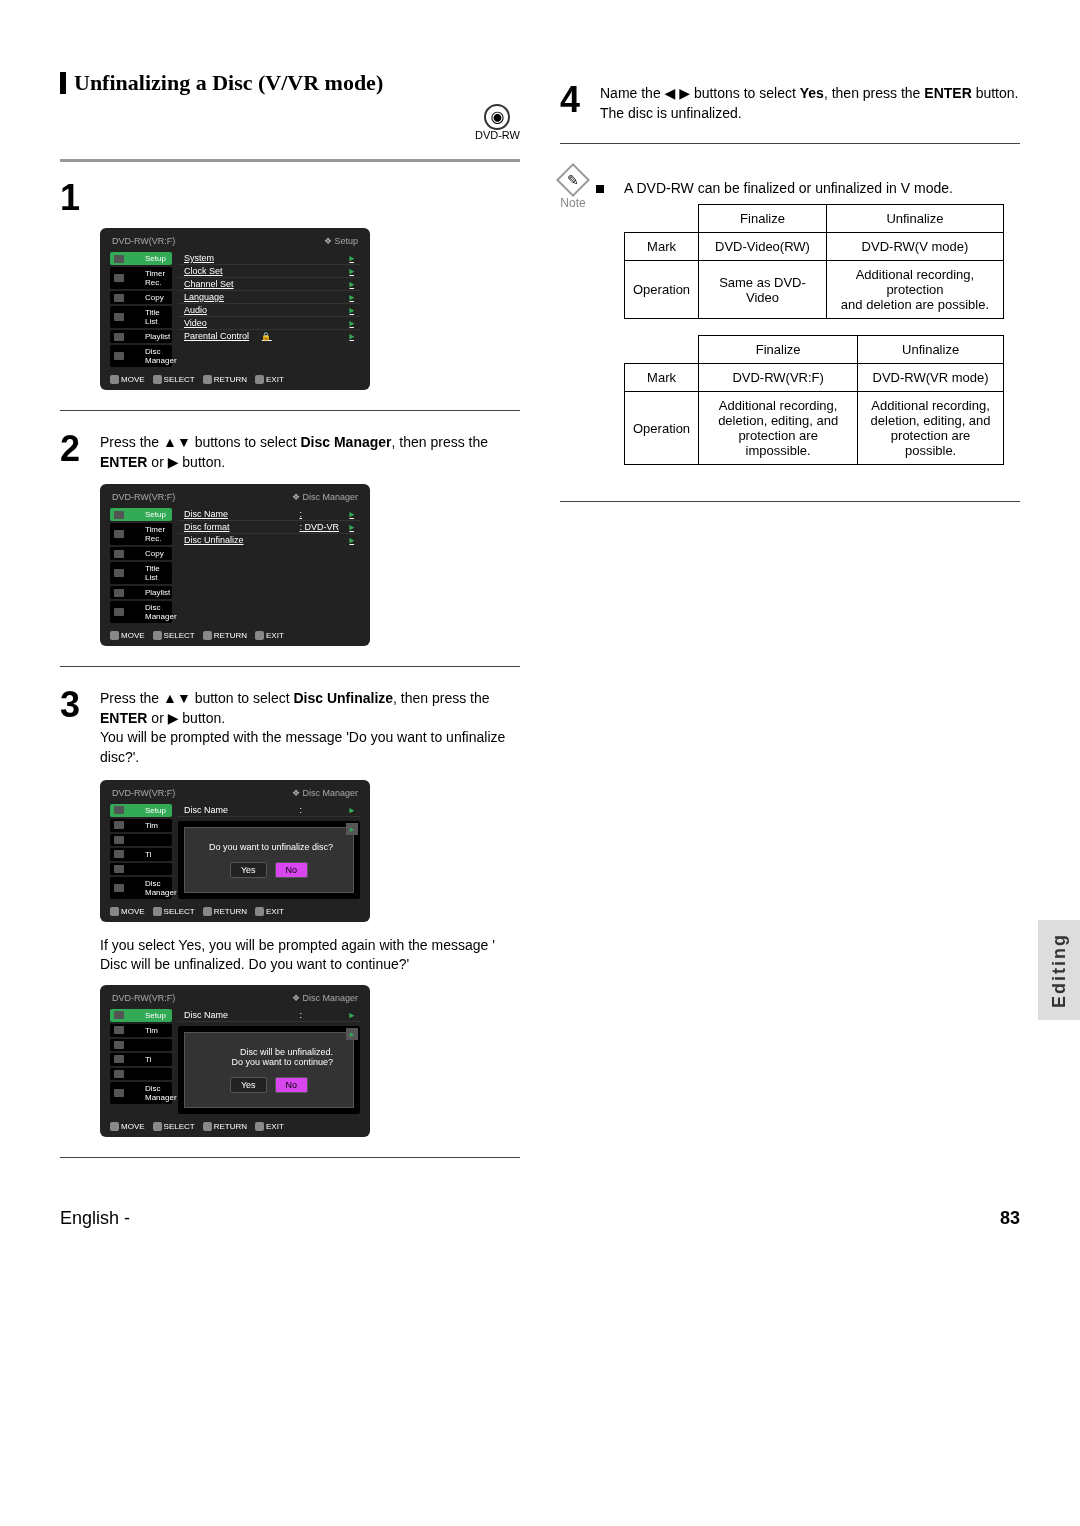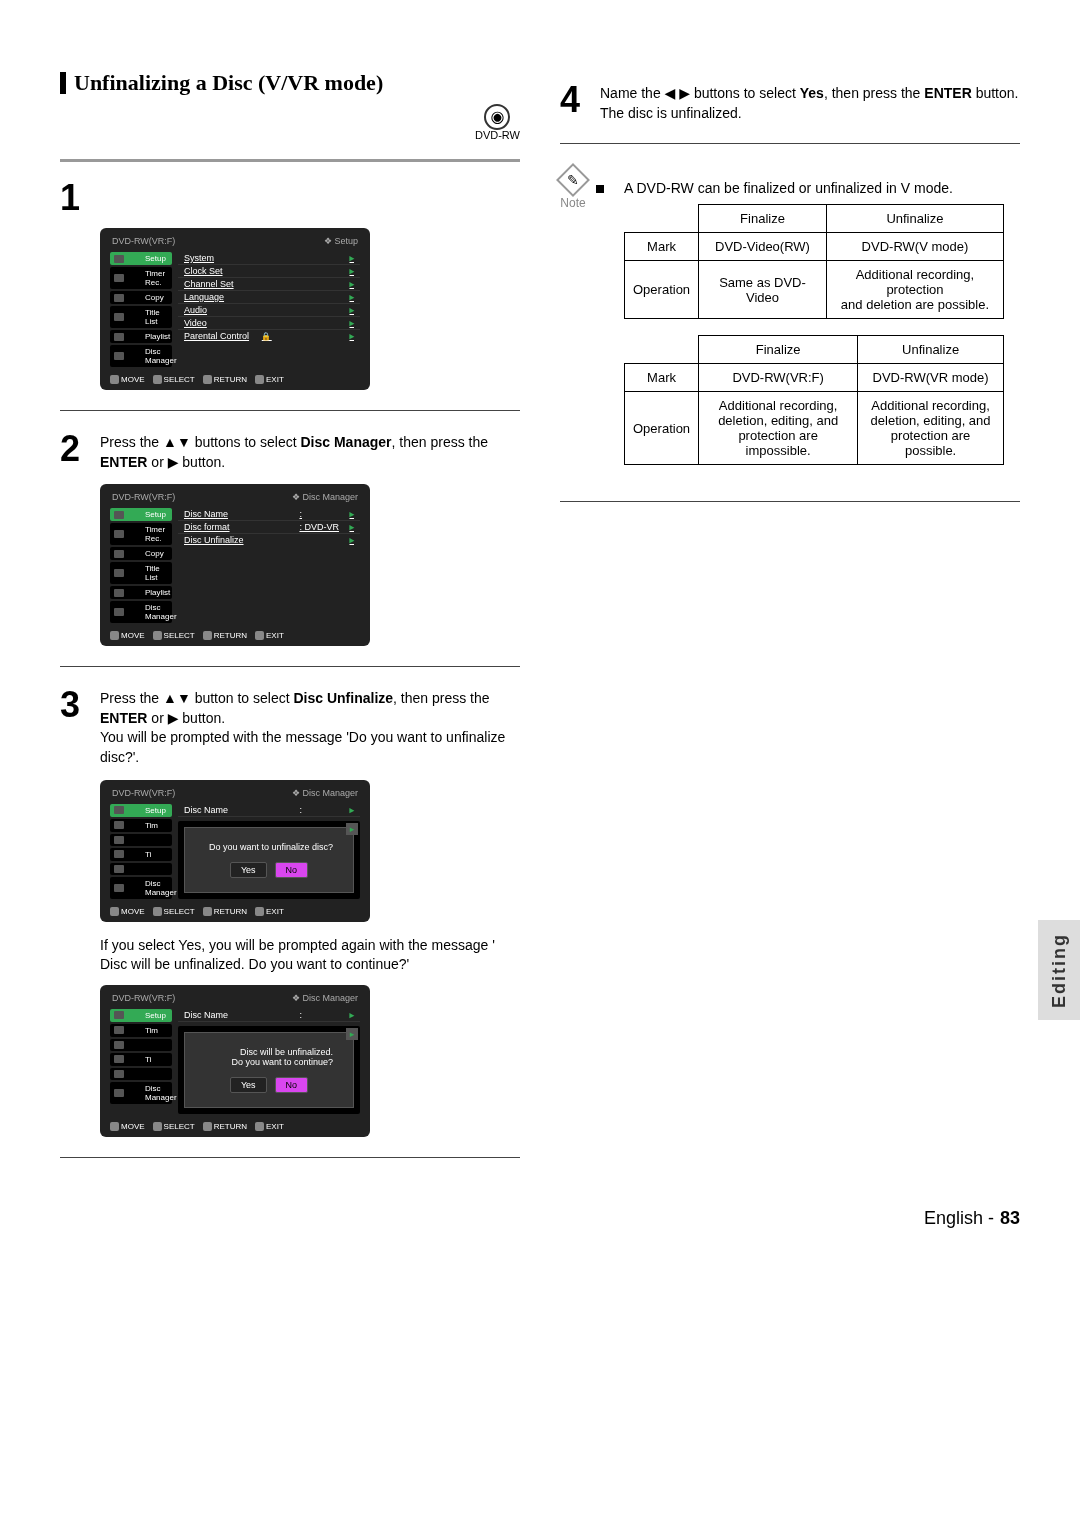--- a/index.html
+++ b/index.html
@@ -45,21 +45,21 @@
   .note-badge .diamond { width: 24px; height: 24px; border: 2px solid #999; transform: rotate(45deg); display: flex; align-items: center; justify-content: center; margin: 4px auto; }
   .note-badge .diamond span { transform: rotate(-45deg); font-size: 14px; }
   .note-badge .ntext { font-size: 12px; color: #888; }
   .note-body { flex: 1; }
   .bullet { display: flex; gap: 20px; margin: 16px 0 8px; }
   .bullet .sq { width: 8px; height: 8px; background: #000; margin-top: 5px; flex-shrink: 0; }
   table.data { border-collapse: collapse; width: 380px; margin: 4px 0 16px 28px; font-size: 13px; }
   table.data td, table.data th { border: 1px solid #000; padding: 6px 8px; text-align: center; }
   .side-tab { position: absolute; right: 0; top: 920px; background: #ddd; width: 42px; height: 100px; display: flex; align-items: center; justify-content: center; }
   .side-tab span { writing-mode: vertical-rl; font-weight: bold; font-size: 18px; letter-spacing: 2px; color: #333; transform: rotate(180deg);}
-  .footer { display: flex; justify-content: flex-end; margin-top: 30px; font-size: 18px; gap: 6px; }
+  .footer { display: flex; justify-content: space-between; margin-top: 30px; font-size: 18px; gap: 6px; }
   .footer .b { font-weight: bold; }
   .osd-wrap { position:relative; }
 </style>
 </head>
 <body>
 
 <div class="page">
 
   <div class="col">
     <div class="section-title">

